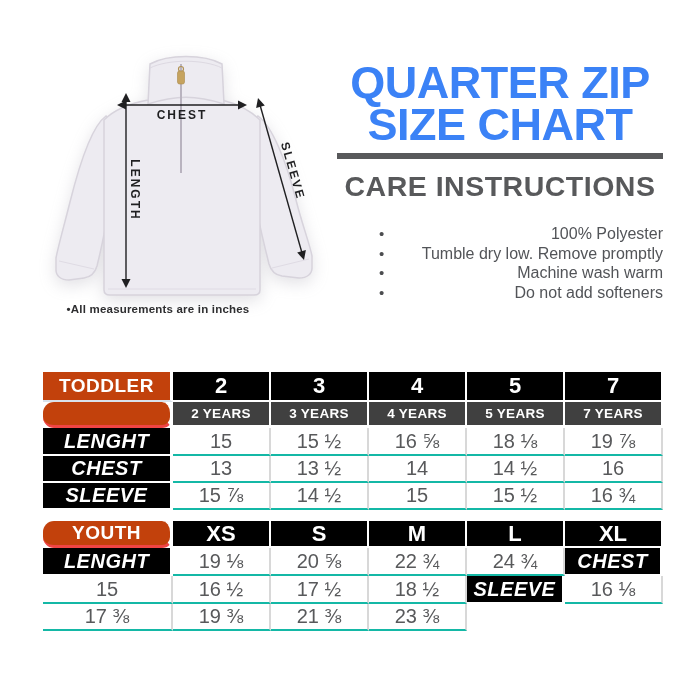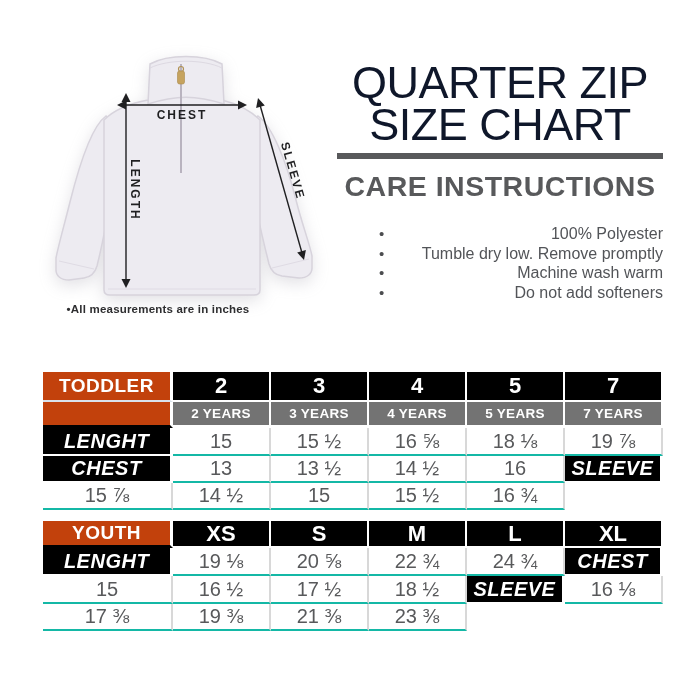--- a/index.html
+++ b/index.html
@@ -12,22 +12,22 @@
 
   
   .garment{position:absolute;left:28px;top:42px;width:315px;height:290px;}
   .note{
     position:absolute;left:28px;top:303px;width:260px;text-align:center;
     font-size:11.5px;font-weight:bold;color:#2e2e30;letter-spacing:.2px;
   }
 
   
   .right-col{position:absolute;left:337px;top:62px;width:326px;}
-  .title{font-size:45px;line-height:42px;font-weight:400;letter-spacing:-.5px;
-         color:#0f172a;text-align:center;}
+  .title{font-size:45px;line-height:42px;font-weight:700;letter-spacing:-.5px;
+         color:#3b82f6;text-align:center;}
   .underline{height:6px;background:#58595b;margin-top:7px;}
   .care-heading{font-size:28.5px;font-weight:800;letter-spacing:.5px;
                 color:#58595b;text-align:center;margin-top:11px;}
   .care-list{list-style:none;margin:21px 0 0 0;padding:0 0 0 42px;text-align:right;}
   .care-list li{
     position:relative;padding-left:14px;font-size:16px;line-height:19.5px;
     color:#525458;
   }
   .care-list li::before{
     content:"\2022";position:absolute;left:0;top:0;font-size:15px;color:#4c4d50;
@@ -42,27 +42,27 @@
   .tbl.youth{top:521px;grid-template-rows:27px 28px 28px 27px;}
   .cell{
     display:flex;align-items:center;justify-content:center;
     box-sizing:border-box;white-space:nowrap;
   }
   .c-blue{
     background:#c2410c;color:#ffffff;font-weight:bold;font-size:19px;
     letter-spacing:.5px;border-right:3px solid #ffffff;
     border-bottom:2px solid #d9e2ec;
   }
-  .c-blue.last{border-bottom:3px solid #000000;}
+  .c-blue.last{border-bottom:3px solid #ef4444;border-radius:11px;}
   .c-size{
     background:#000000;color:#ffffff;font-weight:bold;font-size:22px;
     border-right:2px solid #ffffff;border-bottom:2px solid #ffffff;
   }
   .c-year{
-    background:#737373;color:#ffffff;font-weight:bold;font-size:13.5px;
+    background:#404040;color:#ffffff;font-weight:bold;font-size:13.5px;
     letter-spacing:.3px;border-right:2px solid #ffffff;border-bottom:3px solid #ffffff;
   }
   .c-label{
     background:#000000;color:#ffffff;font-weight:bold;font-size:20px;
     letter-spacing:.5px;border-right:3px solid #ffffff;border-bottom:2px solid #ffffff;font-style:italic;
   }
   .c-data{
     background:#ffffff;color:#58595b;font-size:20px;
     border-right:2px solid #d8d8d8;border-bottom:2px solid #14b8a6;
   }
@@ -156,20 +156,21 @@
     <div class="cell c-label">LENGHT</div>
     <div class="cell c-data">15</div>
     <div class="cell c-data">15 ½</div>
     <div class="cell c-data">16 ⅝</div>
     <div class="cell c-data">18 ⅛</div>
     <div class="cell c-data">19 ⅞</div>
 
     <div class="cell c-label">CHEST</div>
     <div class="cell c-data">13</div>
     <div class="cell c-data">13 ½</div>
+    <div class="cell c-data">14</div>
     <div class="cell c-data">14 ½</div>
     <div class="cell c-data">16</div>
 
     <div class="cell c-label">SLEEVE</div>
     <div class="cell c-data">15 ⅞</div>
     <div class="cell c-data">14 ½</div>
     <div class="cell c-data">15</div>
     <div class="cell c-data">15 ½</div>
     <div class="cell c-data">16 ¾</div>
   </div>

